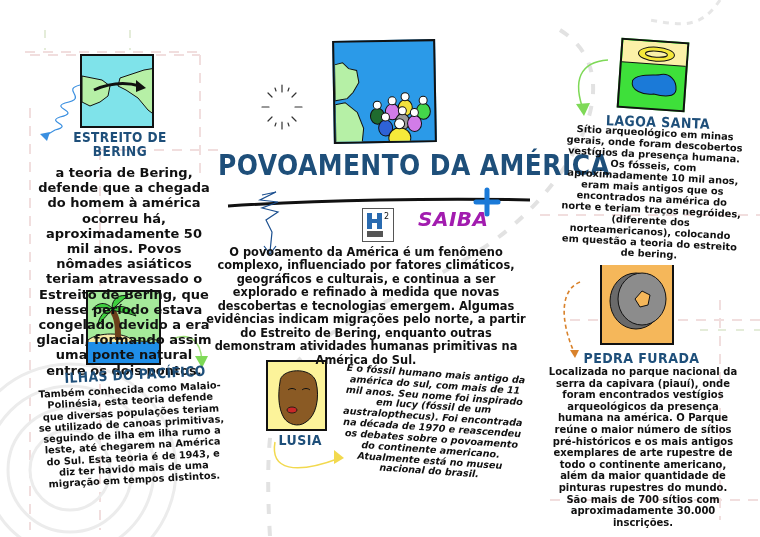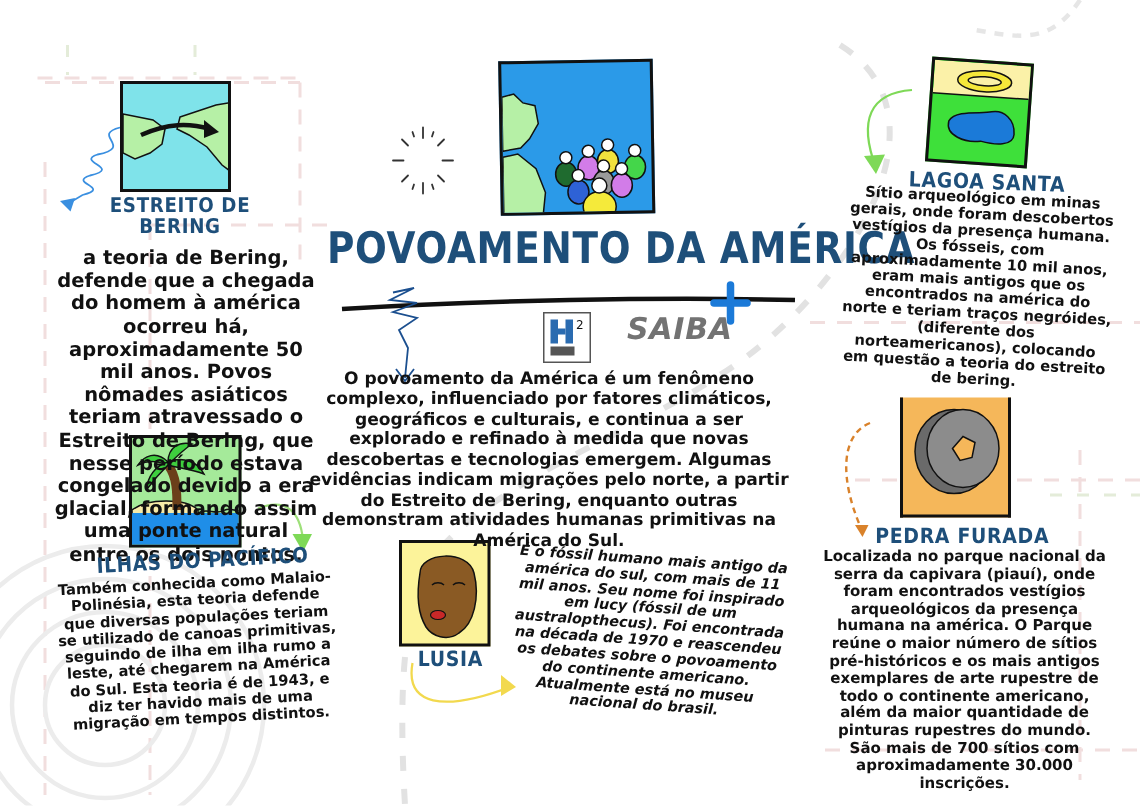--- a/index.html
+++ b/index.html
@@ -13,21 +13,21 @@
     color: #1e4f7a; letter-spacing: 0.5px; white-space: nowrap;
   }
   .body-text {
     position: absolute; font-family: "DejaVu Sans", sans-serif; font-weight: 700;
     text-align: center; color: #111; line-height: 1.15;
   }
 
   .img-box { position: absolute; border: 2px solid #111; overflow: hidden; }
 
   #main-title { left: 218px; top: 148px; font-size: 29px; transform: scaleX(0.86); transform-origin: left top; color:#1e4f7a; }
-  #saiba { left: 418px; top: 207px; font-size: 20px; color: #737373; font-style: italic; }
+  #saiba { left: 418px; top: 207px; font-size: 20px; color: #a21caf; font-style: italic; }
   #main-text { left: 206px; top: 246px; width: 320px; font-size: 11.4px; line-height: 1.18; }
 
   #bering-title { left: 60px; top: 130px; width: 120px; text-align: center; font-size: 13.5px; line-height: 1.05; white-space: normal; transform: scaleX(0.9);}
   #bering-text { left: 34px; top: 165px; width: 180px; font-size: 13px; line-height: 1.17; }
 
   #lagoa-title { left: 600px; top: 114px; font-size: 14px; transform: rotate(2deg) scaleX(0.9); }
   #lagoa-text { left: 562px; top: 128px; width: 180px; font-size: 9.8px; line-height: 1.12; transform: rotate(3deg); }
 
   #pacifico-title { left: 64px; top: 370px; font-size: 14px; transform: rotate(-3deg) scaleX(0.88); transform-origin: left top; }
   #pacifico-text { left: 38px; top: 384px; width: 188px; font-size: 9.8px; line-height: 1.15; transform: rotate(-3deg); }

